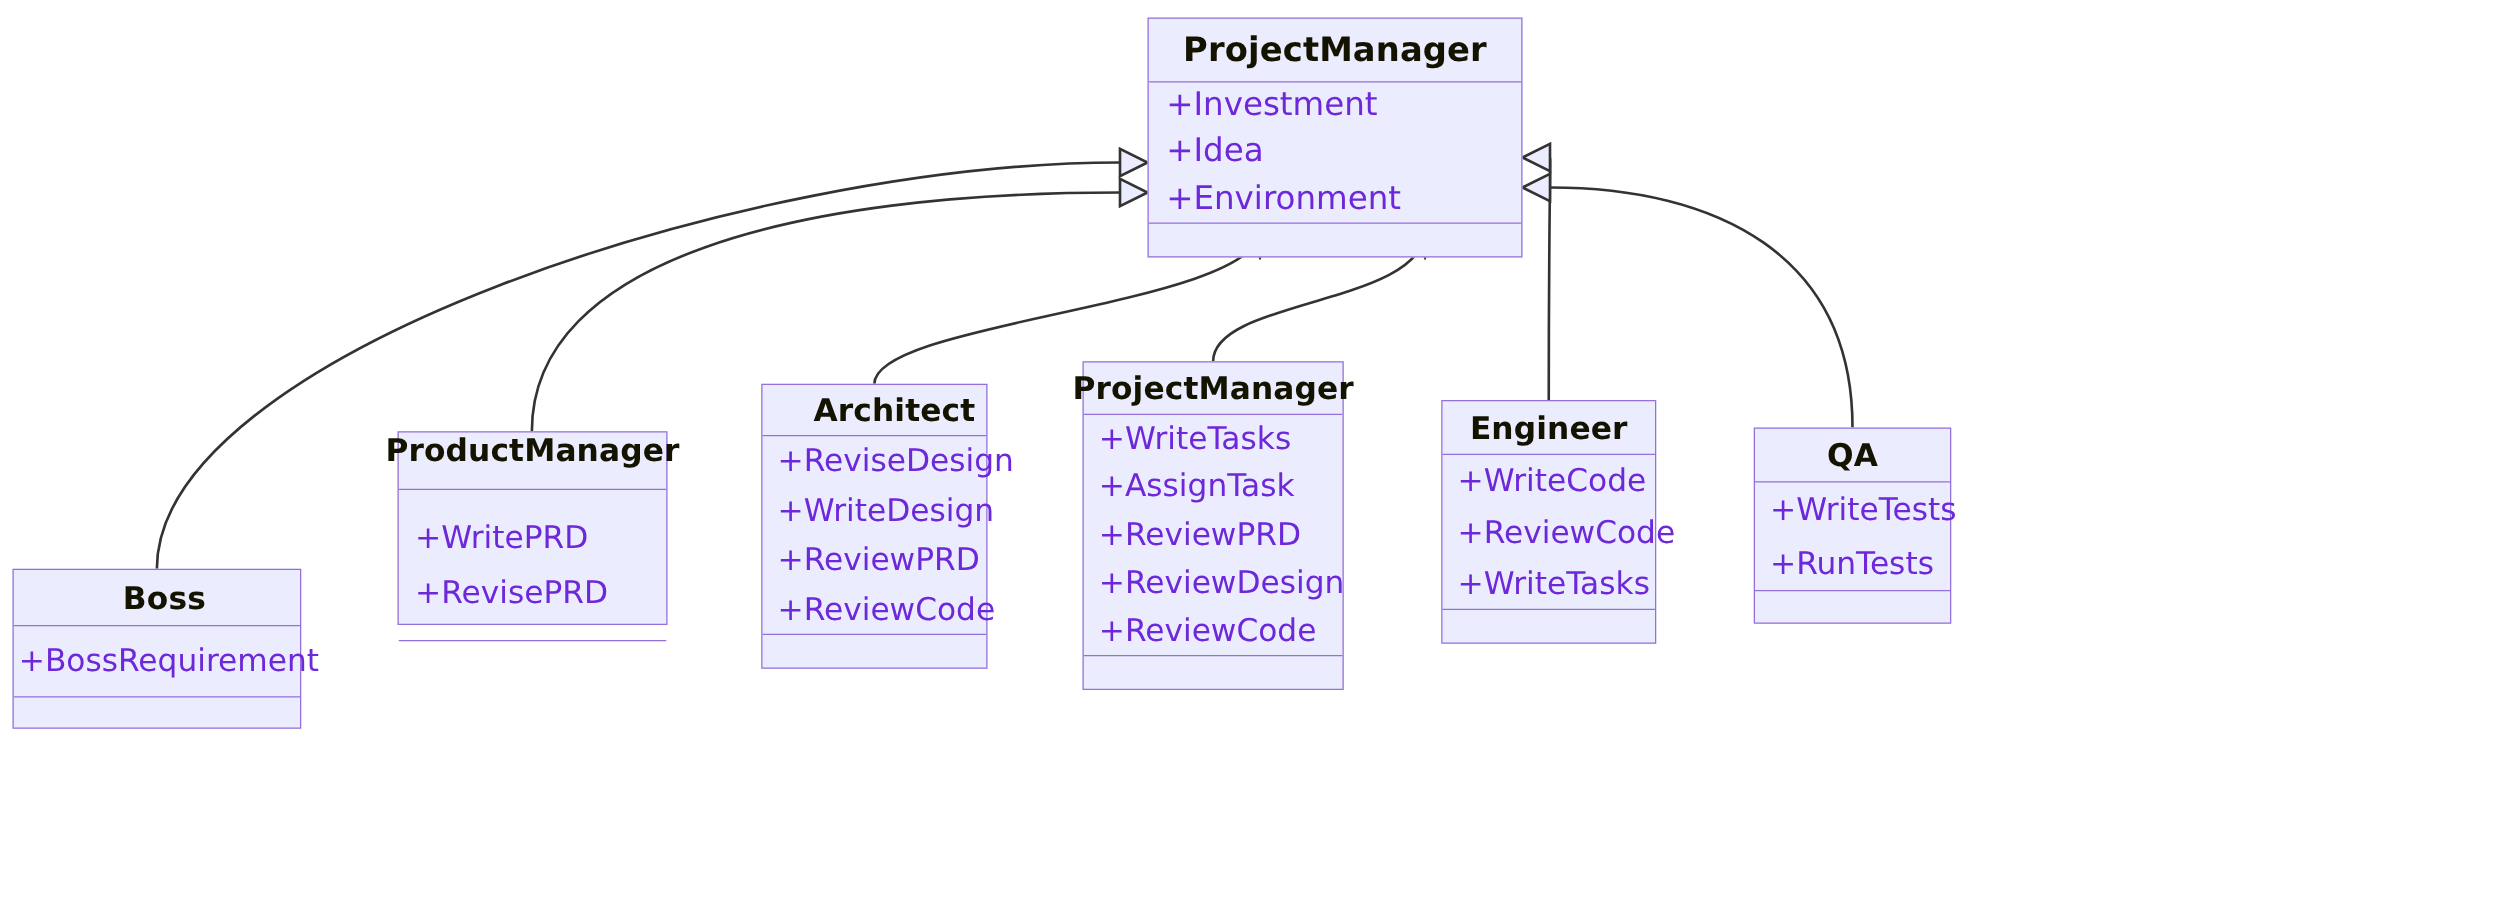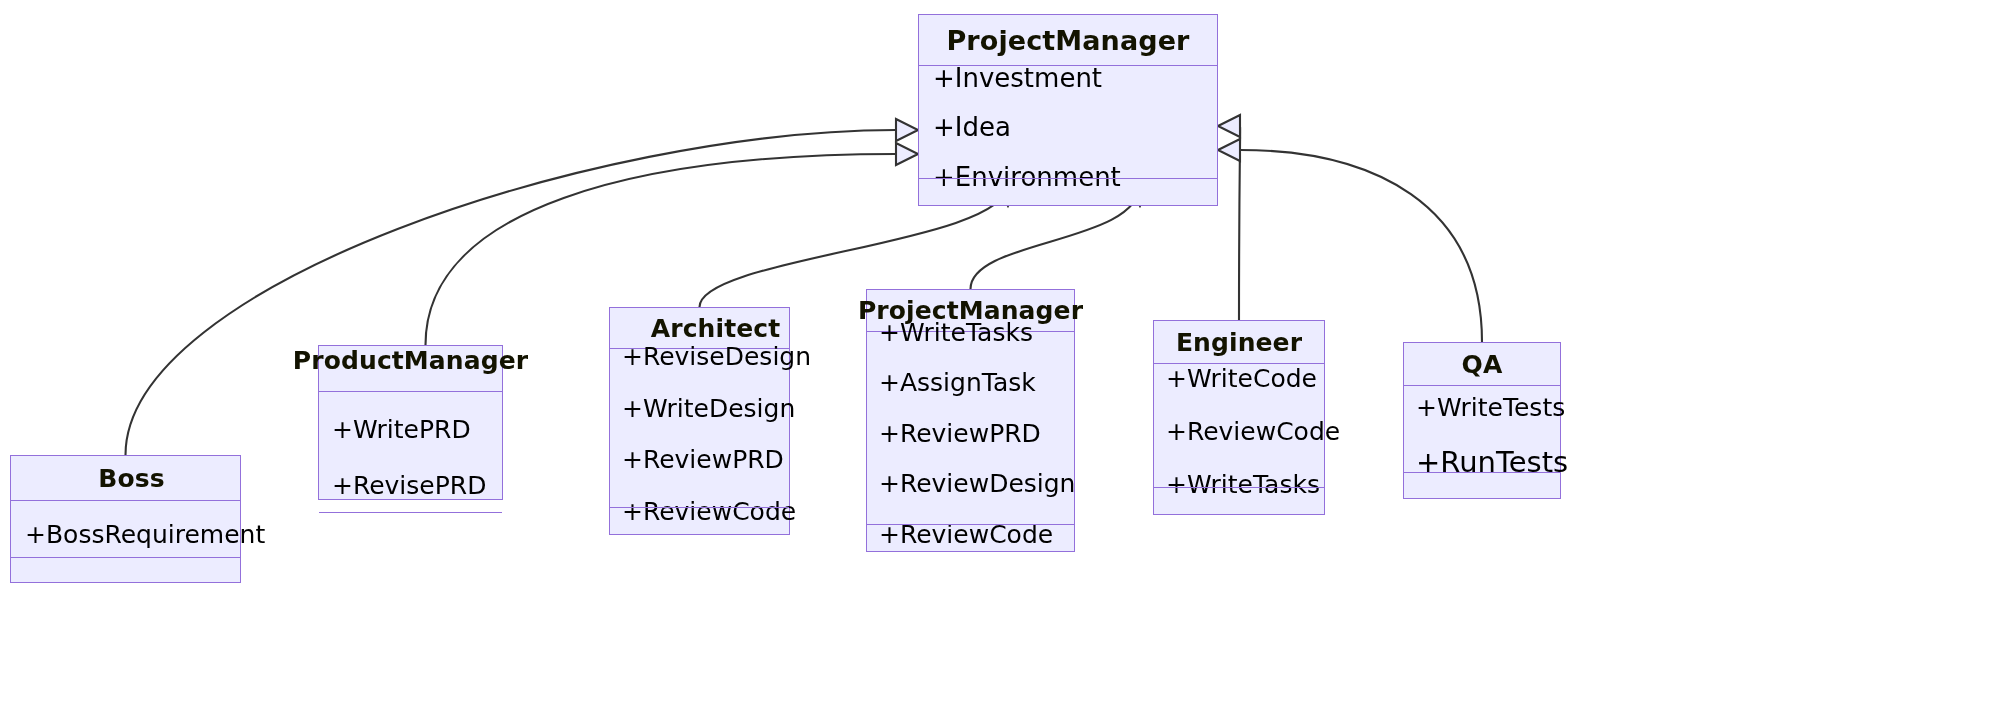--- a/index.html
+++ b/index.html
@@ -49,22 +49,21 @@
   }
   .uml-members {
     box-sizing: border-box;
     display: flex;
     flex-direction: column;
     justify-content: center;
     color: #131300;
   }
   .uml-member {
     white-space: nowrap;
-    color: #000000;
-    margin-top: 12px;
+    color: #6d28d9;
   }
   .uml-methods-empty {
     flex: none;
   }
 </style>
 </head>
 <body>
 
 <div id="canvas">
 
@@ -95,27 +94,27 @@
           <div class="uml-member" style="font-size: 26px; line-height: 37.3333px;">+Investment</div>
           <div class="uml-member" style="font-size: 26px; line-height: 37.3333px;">+Idea</div>
           <div class="uml-member" style="font-size: 26px; line-height: 37.3333px;">+Environment</div>
         </div>
         <div class="uml-divider" style="border-top-color: rgb(147, 112, 219);"></div>
         <div class="uml-members uml-methods-empty" style="height: 26px; padding-left: 14px;"></div>
       </div>
       <div class="uml-class" style="left: 10px; top: 455px; width: 231px; height: 128px; background: rgb(236, 236, 255); border-color: rgb(147, 112, 219);">
         <div class="uml-title" style="height: 48px; font-size: 25px; margin-left: 12px;">Boss</div>
         <div class="uml-divider" style="border-top-color: rgb(147, 112, 219);"></div>
-        <div class="uml-members" style="height: 56px; padding-left: 14px;">
+        <div class="uml-members" style="height: 56px; padding-left: 4px;">
           <div class="uml-member" style="font-size: 25px; line-height: 56px;">+BossRequirement</div>
         </div>
         <div class="uml-divider" style="border-top-color: rgb(147, 112, 219);"></div>
         <div class="uml-members uml-methods-empty" style="height: 24px; padding-left: 14px;"></div>
       </div>
-      <div class="uml-class" style="left: 318px; top: 345px; width: 185px; height: 155px; background: rgb(236, 236, 255); border-color: rgb(147, 112, 219); gap: 16px;">
+      <div class="uml-class" style="left: 318px; top: 345px; width: 216px; height: 155px; background: rgb(236, 236, 255); border-color: rgb(147, 112, 219); gap: 16px;">
         <div class="uml-title" style="height: 42px; font-size: 25px;">ProductManager</div>
         <div class="uml-divider" style="border-top-color: rgb(147, 112, 219);"></div>
         <div class="uml-members" style="height: 88px; padding-left: 13px;">
           <div class="uml-member" style="font-size: 25px; line-height: 44px;">+WritePRD</div>
           <div class="uml-member" style="font-size: 25px; line-height: 44px;">+RevisePRD</div>
         </div>
         <div class="uml-divider" style="border-top-color: rgb(147, 112, 219);"></div>
         <div class="uml-members uml-methods-empty" style="height: 25px; padding-left: 13px;"></div>
       </div>
       <div class="uml-class" style="left: 609px; top: 307px; width: 181px; height: 228px; background: rgb(236, 236, 255); border-color: rgb(147, 112, 219);">
@@ -152,20 +151,20 @@
           <div class="uml-member" style="font-size: 25px; line-height: 41px;">+WriteTasks</div>
         </div>
         <div class="uml-divider" style="border-top-color: rgb(147, 112, 219);"></div>
         <div class="uml-members uml-methods-empty" style="height: 26px; padding-left: 12px;"></div>
       </div>
       <div class="uml-class" style="left: 1403px; top: 342px; width: 158px; height: 157px; background: rgb(236, 236, 255); border-color: rgb(147, 112, 219);">
         <div class="uml-title" style="height: 46px; font-size: 25px;">QA</div>
         <div class="uml-divider" style="border-top-color: rgb(147, 112, 219);"></div>
         <div class="uml-members" style="height: 86px; padding-left: 12px;">
           <div class="uml-member" style="font-size: 25px; line-height: 43px;">+WriteTests</div>
-          <div class="uml-member" style="font-size: 29px; line-height: 43px;">+RunTests</div>
+          <div class="uml-member" style="font-size: 25px; line-height: 43px;">+RunTests</div>
         </div>
         <div class="uml-divider" style="border-top-color: rgb(147, 112, 219);"></div>
         <div class="uml-members uml-methods-empty" style="height: 25px; padding-left: 12px;"></div>
       </div>
     </div>
 
 </div>
 
 </body></html>

